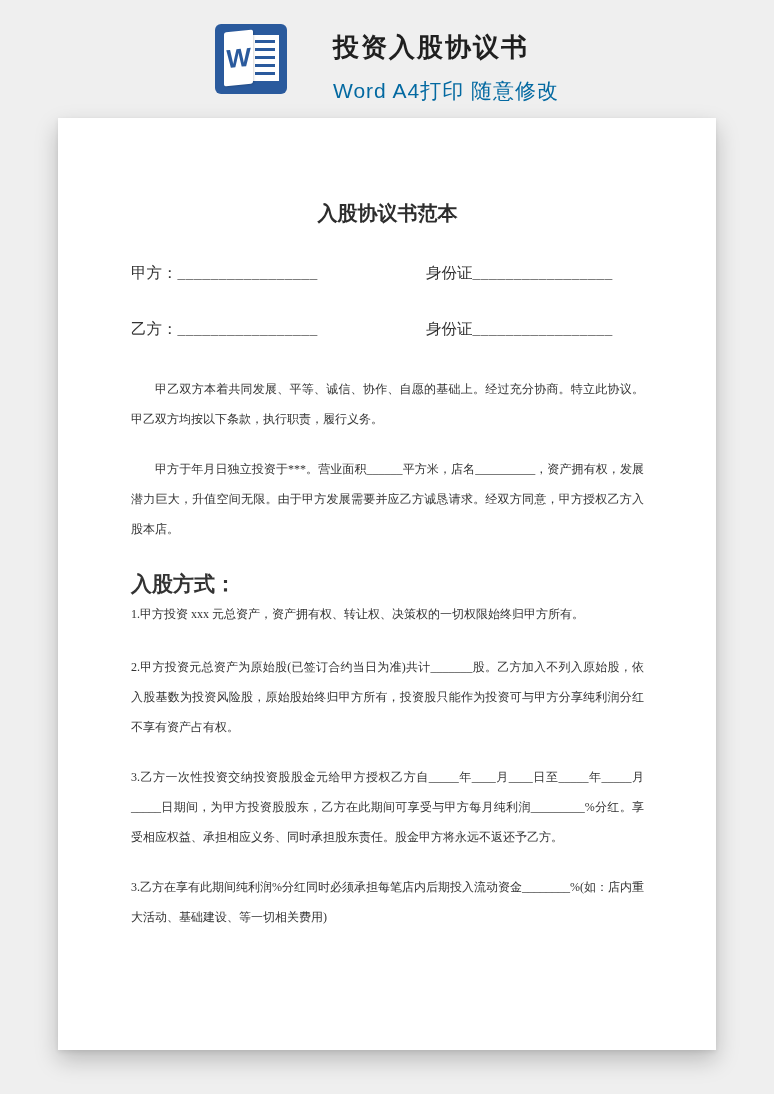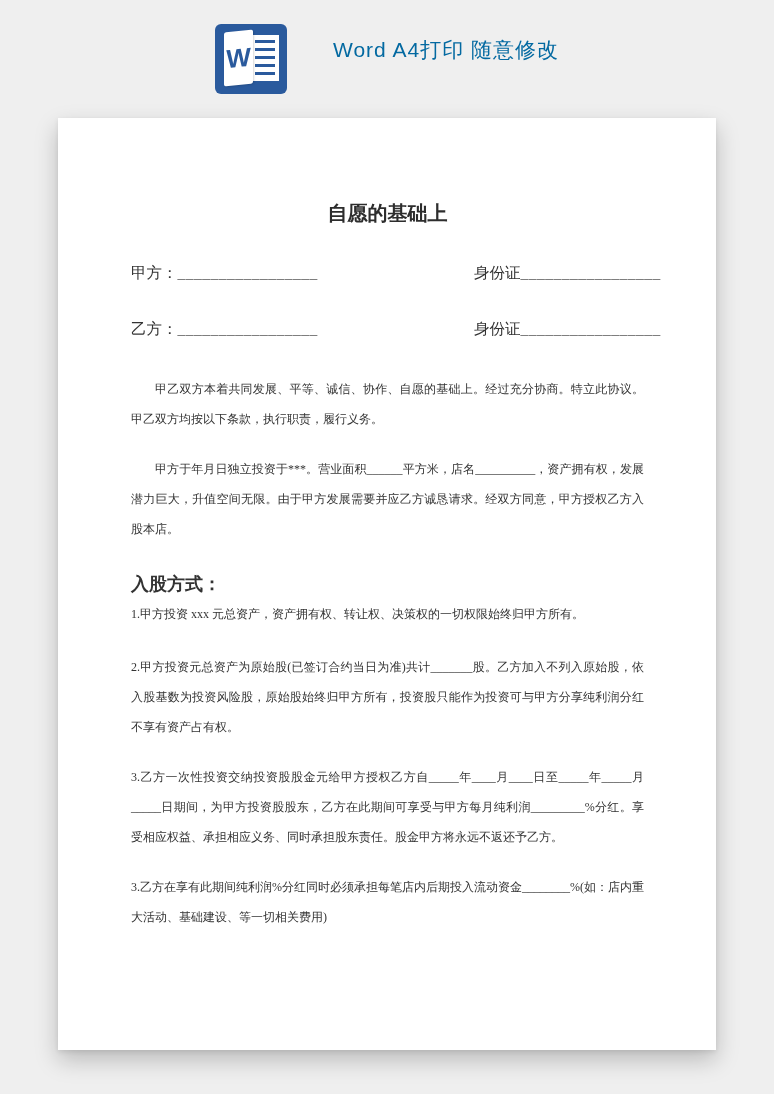--- a/index.html
+++ b/index.html
@@ -96,34 +96,33 @@
     line-height: 30px;
     color: #2d2d2d;
     margin-bottom: 34px;
   }
   .party-row {
     display: flex;
     font-size: 15.5px;
     line-height: 22px;
     margin-bottom: 34px;
     white-space: nowrap;
-    gap: 48px;
   }
   .party-left { flex: 0 0 295px; }
   .blank { letter-spacing: 0.5px; color: #555; }
   .para {
     font-size: 12px;
     line-height: 30px;
     text-align: justify;
     margin-bottom: 20px;
   }
   .para.indent { text-indent: 2em; }
   .para.first { margin-top: 26px; }
   .heading {
-    font-size: 18px;
+    font-size: 21px;
     line-height: 30px;
     font-weight: bold;
     margin-top: 25px;
   }
   .item { margin-bottom: 0; }
   .gap20 { height: 20px; }
   .gap23 { height: 23px; }
 </style>
 </head>
 <body>
@@ -131,26 +130,27 @@
 <header class="hdr">
   <div class="word-icon">
     <div class="icon-page">
       <div class="stripes"></div>
     </div>
     <div class="icon-cover">
       <span>W</span>
     </div>
   </div>
   <div class="hdr-text">
+    <div class="hdr-title">投资入股协议书</div>
     <div class="hdr-subtitle">Word A4打印 随意修改</div>
   </div>
 </header>
 
 <main class="sheet">
-  <h2 class="doc-title">自愿的基础上</h2>
+  <h2 class="doc-title">入股协议书范本</h2>
 
   <div class="party-row">
     <span class="party-left"><span>甲方：</span><span class="blank">_________________</span></span>
     <span class="party-right"><span>身份证</span><span class="blank">_________________</span></span>
   </div>
 
   <div class="party-row">
     <span class="party-left"><span>乙方：</span><span class="blank">_________________</span></span>
     <span class="party-right"><span>身份证</span><span class="blank">_________________</span></span>
   </div>

